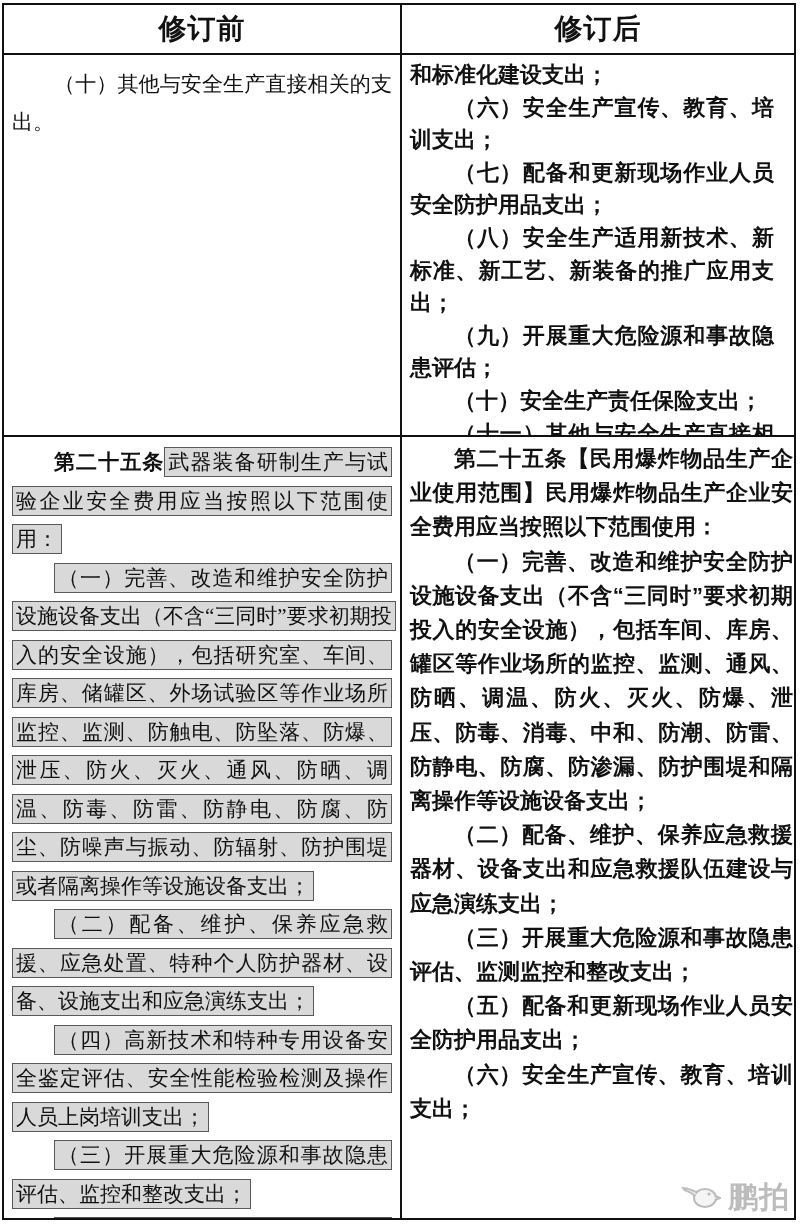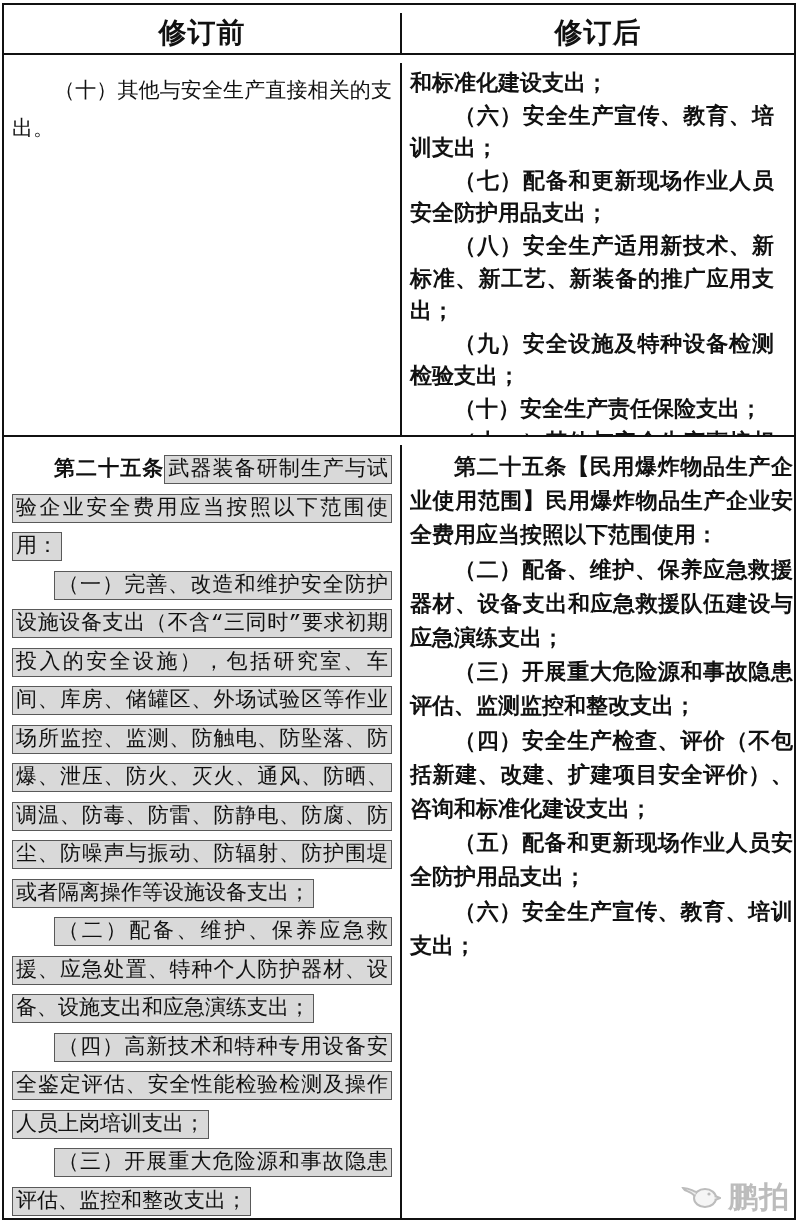--- a/index.html
+++ b/index.html
@@ -15,35 +15,34 @@
     position:absolute;
     left:2px; top:3px; right:4px; bottom:6px;
     border:2px solid #111111;
     display:grid;
     grid-template-columns: 398px 1fr;
     grid-template-rows: 50px 382px 1fr;
   }
   .cell{
     box-sizing:border-box;
     overflow:hidden;
-    margin-top:8px;
   }
   .col-left{ border-right:2px solid #111111; }
   .hdr{
     border-bottom:2px solid #111111;
     display:flex; align-items:center; justify-content:center;
     font-weight:bold;
     font-size:28px;
     letter-spacing:1px;
   }
   .row1{ border-bottom:2px solid #111111; }
 
   
   .before-cell{
-    font-family:Liberation Mono, monospace;
+    font-family:Liberation Serif, serif;
     font-size:21px;
     text-align:justify;
   }
   .r1-left{ padding:10px 8px 0 8px; line-height:38px; }
   .r2-left{ padding:6px 8px 12px 8px; line-height:38.5px; }
 
   
   .after-cell{
     font-family:"Liberation Sans","DejaVu Sans",sans-serif;
     font-weight:700;
@@ -97,39 +96,39 @@
   </div>
 
   <div class="cell row1 col-left before-cell r1-left">
     <p class="para">（十）其他与安全生产直接相关的支出。</p>
   </div>
   <div class="cell row1 after-cell r1-right">
     <p class="para no-indent">和标准化建设支出；</p>
     <p class="para">（六）安全生产宣传、教育、培训支出；</p>
     <p class="para">（七）配备和更新现场作业人员安全防护用品支出；</p>
     <p class="para">（八）安全生产适用新技术、新标准、新工艺、新装备的推广应用支出；</p>
-    <p class="para">（九）安全设施及特种设备检测检验支出；</p>
+    <p class="para">（九）开展重大危险源和事故隐患评估；</p>
     <p class="para">（十）安全生产责任保险支出；</p>
     <p class="para">（十一）其他与安全生产直接相关的支出。</p>
   </div>
 
   <div class="cell col-left before-cell r2-left">
     <p class="para"><b class="article-label">第二十五条</b><span class="hl">武器装备研制生产与试验企业安全费用应当按照以下范围使用：</span></p>
     <p class="para"><span class="hl">（一）完善、改造和维护安全防护设施设备支出（不含“三同时”要求初期投入的安全设施），包括研究室、车间、库房、储罐区、外场试验区等作业场所监控、监测、防触电、防坠落、防爆、泄压、防火、灭火、通风、防晒、调温、防毒、防雷、防静电、防腐、防尘、防噪声与振动、防辐射、防护围堤或者隔离操作等设施设备支出；</span></p>
     <p class="para"><span class="hl">（二）配备、维护、保养应急救援、应急处置、特种个人防护器材、设备、设施支出和应急演练支出；</span></p>
     <p class="para"><span class="hl">（四）高新技术和特种专用设备安全鉴定评估、安全性能检验检测及操作人员上岗培训支出；</span></p>
     <p class="para"><span class="hl">（三）开展重大危险源和事故隐患评估、监控和整改支出；</span></p>
     <p class="para"><span class="hl">（五）安全生产检查、评价（不包括新建、改建、扩建项目安全评价）、咨询和标准化建设支出；</span></p>
 
   </div>
   <div class="cell after-cell r2-right">
     <p class="para">第二十五条【民用爆炸物品生产企业使用范围】民用爆炸物品生产企业安全费用应当按照以下范围使用：</p>
+    <p class="para">（一）完善、改造和维护安全防护设施设备支出（不含“三同时”要求初期投入的安全设施），包括车间、库房、罐区等作业场所的监控、监测、通风、防晒、调温、防火、灭火、防爆、泄压、防毒、消毒、中和、防潮、防雷、防静电、防腐、防渗漏、防护围堤和隔离操作等设施设备支出；</p>
     <p class="para">（二）配备、维护、保养应急救援器材、设备支出和应急救援队伍建设与应急演练支出；</p>
     <p class="para">（三）开展重大危险源和事故隐患评估、监测监控和整改支出；</p>
-    <p class="para">（四）安全生产检查、评价（不包括新建、改建、扩建项目安全评价）、咨询和标准化建设支出；</p>
     <p class="para">（五）配备和更新现场作业人员安全防护用品支出；</p>
     <p class="para">（六）安全生产宣传、教育、培训支出；</p>
   </div>
 
 </div>
 
 <div class="watermark">
   <span>
     <svg width="40" height="32" viewBox="0 0 40 32">
       <g fill="none" stroke="#a6a6a6" stroke-width="2">

